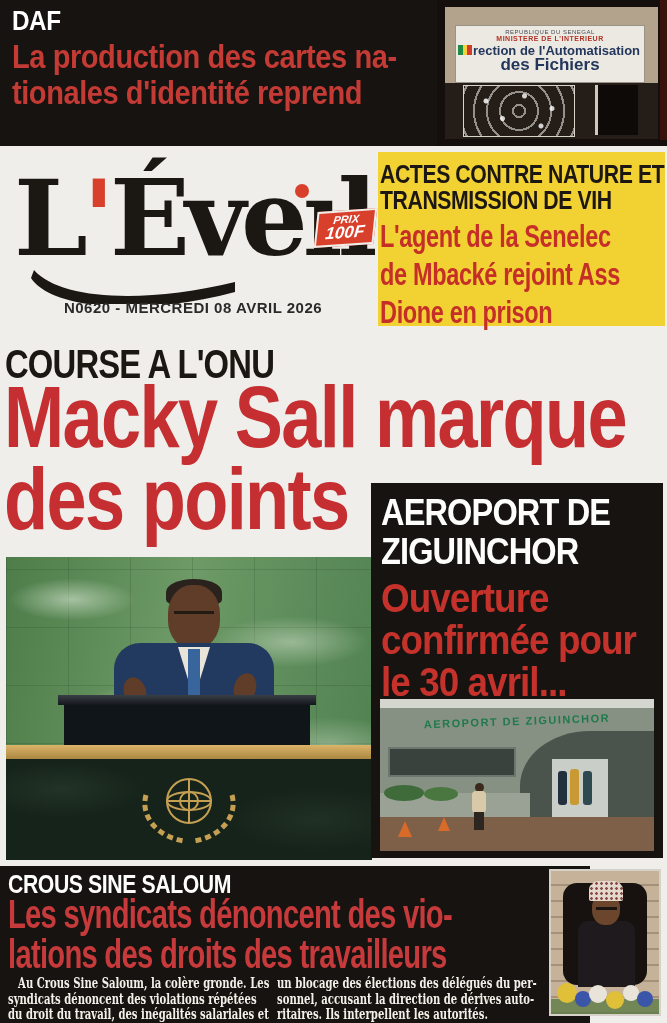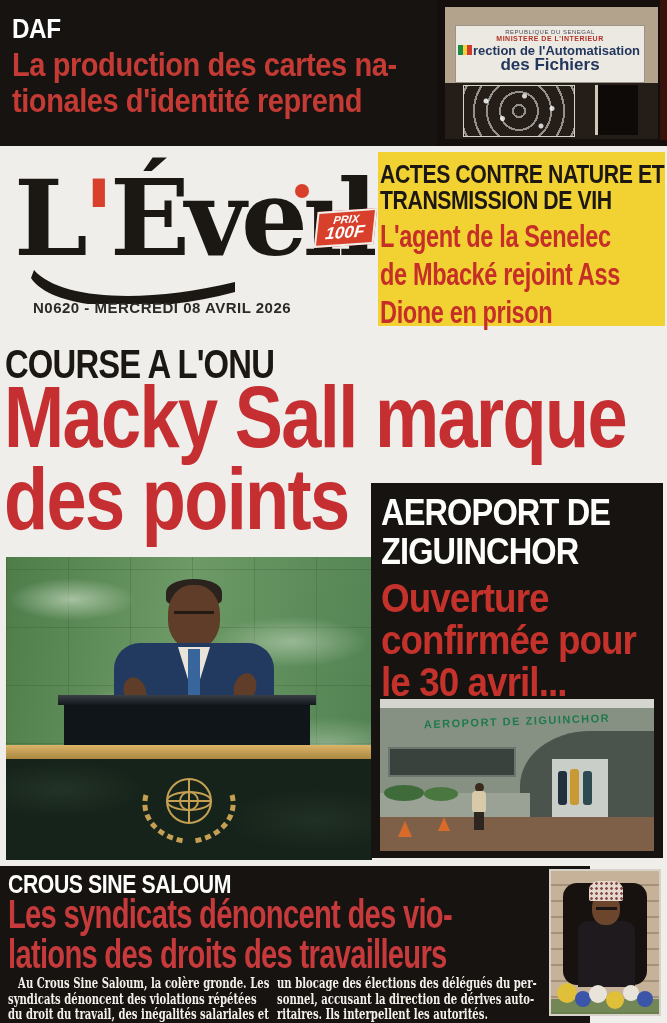--- a/index.html
+++ b/index.html
@@ -5,21 +5,21 @@
   html,body{margin:0;padding:0;}
   .page{
     position:relative;width:667px;height:1023px;overflow:hidden;
     background:#efeeea;font-family:"Liberation Sans",sans-serif;
   }
   .abs{position:absolute;}
   .ink{background:#171310;}
   .cond{transform-origin:left top;display:block;white-space:nowrap;}
 
   
-  .sec-daf{left:0;top:0;width:437px;height:146px;padding:14px 0 0 12px;box-sizing:border-box;}
+  .sec-daf{left:0;top:0;width:437px;height:146px;padding:6px 0 0 12px;box-sizing:border-box;}
   .daf-kicker{font-size:27px;font-weight:bold;color:#fff;transform:scaleX(.9);letter-spacing:-.5px;}
   .daf-head{margin-top:2px;color:#c43a34;font-weight:bold;font-size:33px;line-height:36px;transform:scaleX(.88);letter-spacing:-.5px;}
 
   
   .sec-dafphoto{left:437px;top:0;width:230px;height:146px;background:#140f0c;}
   .dafphoto-right{right:0;top:0;width:7px;height:140px;background:#3a120c;}
   .dafphoto{left:8px;top:7px;width:213px;height:132px;background:#b3a28c;overflow:hidden;}
   .daf-sign{left:10px;top:18px;width:190px;height:58px;background:#ece9e2;border:1px solid #9a9488;text-align:center;padding-top:3px;box-sizing:border-box;}
   .daf-sign .s1{font-size:6px;color:#4a4a55;letter-spacing:.5px;}
   .daf-sign .s2{font-size:7px;font-weight:bold;color:#b03226;letter-spacing:.5px;}
@@ -39,21 +39,21 @@
   .daf-door{left:150px;top:2px;width:40px;height:50px;background:#0d0a08;border-left:3px solid #cfc8bb;}
 
   
   .logo{left:14px;top:148px;width:370px;height:152px;color:#1b1712;font-family:"DejaVu Serif",serif;font-weight:bold;font-size:105px;letter-spacing:-5px;line-height:140px;}
   .logo .apos{color:#d8402c;}
   .logo-idot{left:281px;top:36px;width:14px;height:14px;border-radius:50%;background:#d8402c;}
   .logo-swash{left:16px;top:118px;}
   .price-badge{left:316px;top:210px;background:#d8402c;color:#fff;padding:2px 8px 3px;transform:skewX(-10deg) rotate(-4deg);border:2px solid #efeee9;text-align:center;font-style:italic;font-weight:bold;}
   .price-badge .p1{font-size:11px;line-height:11px;}
   .price-badge .p2{font-size:17px;line-height:16px;}
-  .issue{left:33px;top:299px;width:320px;text-align:left;font-size:15px;font-weight:bold;color:#2b2a28;letter-spacing:.5px;}
+  .issue{left:33px;top:299px;width:320px;text-align:center;font-size:15px;font-weight:bold;color:#2b2a28;letter-spacing:.5px;}
 
   
   .sec-vih{left:378px;top:152px;width:287px;height:174px;background:#f2d233;padding:9px 0 0 2px;box-sizing:border-box;}
   .vih-kicker{font-size:25px;line-height:26px;font-weight:bold;color:#1c1712;transform:scaleX(.85);letter-spacing:-.5px;}
   .vih-head{margin-top:5px;font-size:31px;line-height:38px;font-weight:bold;color:#c52f28;transform:scaleX(.76);letter-spacing:-.5px;}
 
   
   .onu-kicker{left:5px;top:342px;font-size:40px;font-weight:bold;color:#1b1712;transform:scaleX(.82);letter-spacing:-1px;}
   .onu-head{left:4px;top:376px;font-size:88px;line-height:82px;font-weight:bold;color:#c52f31;transform:scaleX(.82);letter-spacing:-2px;}
 

